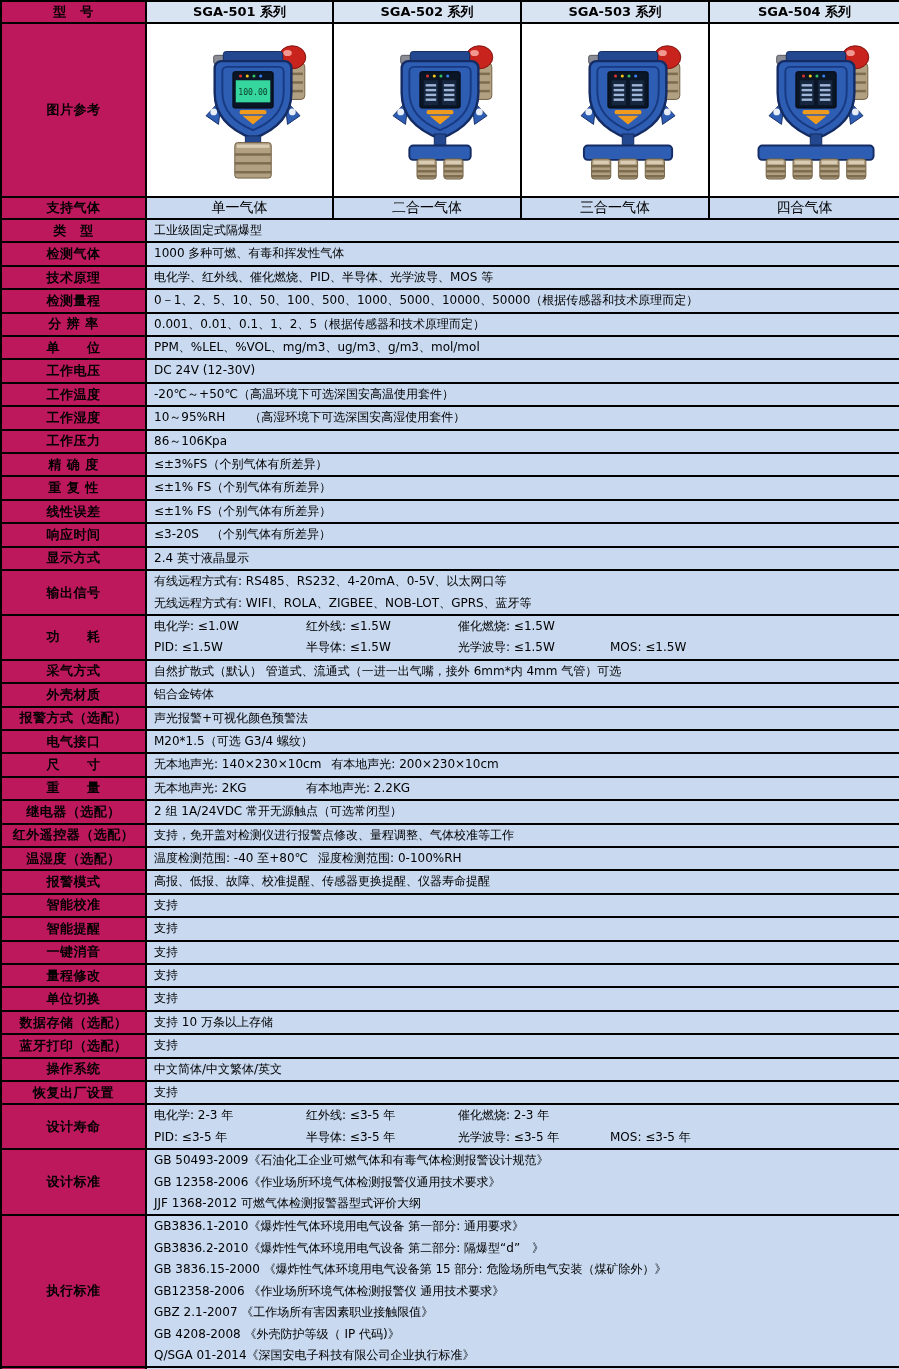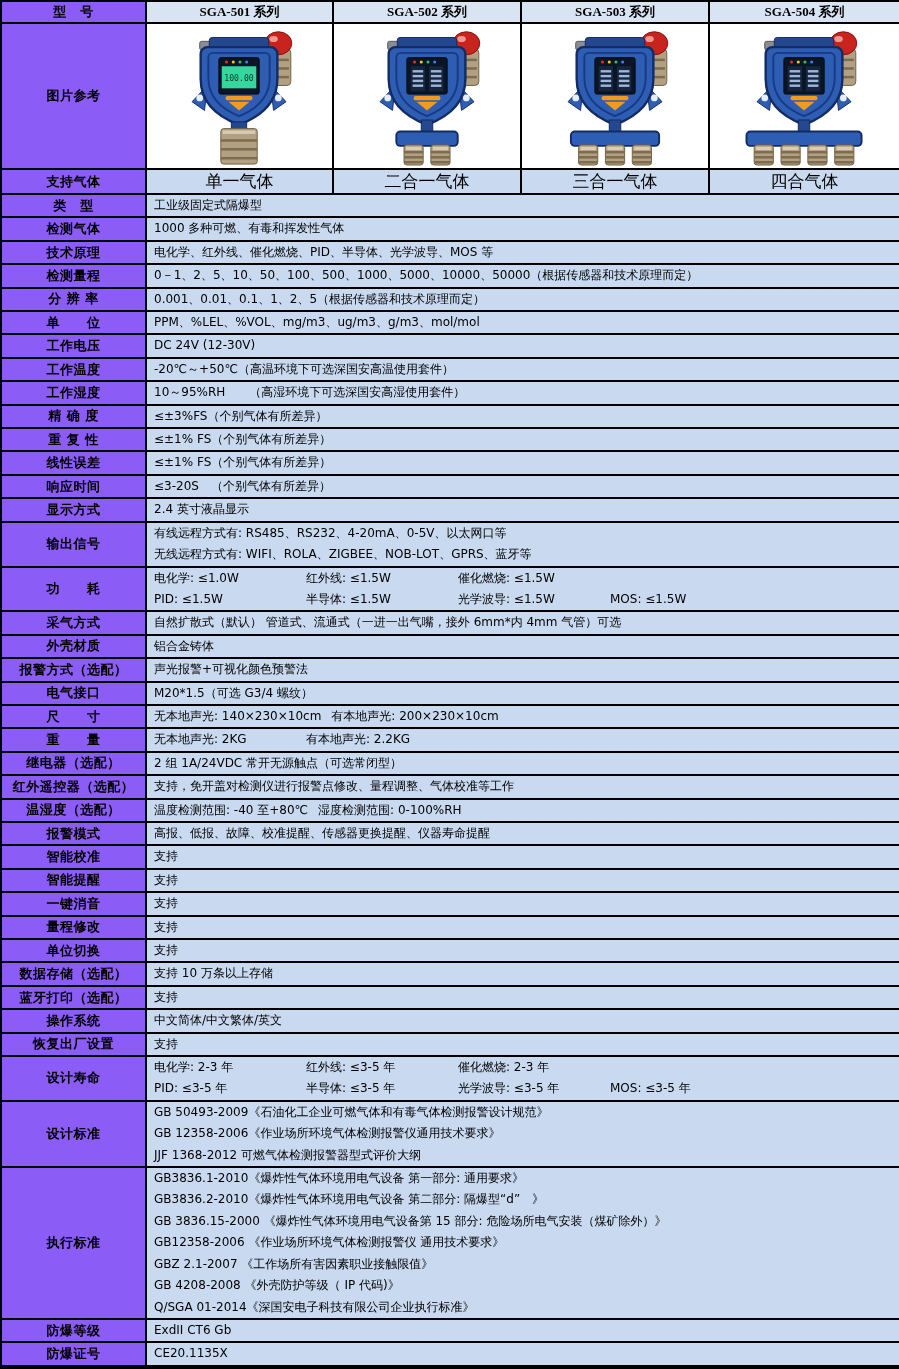--- a/index.html
+++ b/index.html
@@ -4,26 +4,26 @@
 <style>
   html,body{margin:0;padding:0;background:#fff;}
   .page{
     width:899px;height:1369px;box-sizing:border-box;background:#000;
     font-family:"DejaVu Sans","Liberation Sans",sans-serif;color:#000;
     overflow:hidden;
   }
   table{border-collapse:collapse;table-layout:fixed;width:899px;}
   td{border:2px solid #000;box-sizing:border-box;overflow:hidden;vertical-align:middle;padding:0;}
   td.lbl{
-    background:#8b5cf6;font-weight:bold;text-align:center;
+    background:#be185d;font-weight:bold;text-align:center;
     font-size:13px;letter-spacing:0.5px;padding:0 2px;
   }
-  td.mdl{background:#d9e4f3;font-weight:bold;text-align:center;font-size:13px;font-family:Liberation Serif, serif;}
-  td.img{background:#ffffff;padding:2px;}
-  td.gas{background:#c8d9f0;text-align:center;font-size:17px;}
+  td.mdl{background:#d9e4f3;font-weight:bold;text-align:center;font-size:13px;}
+  td.img{background:#ffffff;padding:16px;}
+  td.gas{background:#c8d9f0;text-align:center;font-size:14px;}
   td.val{background:#c8d9f0;font-size:12px;padding:0 7px;}
   .line{line-height:21.4px;white-space:nowrap;text-decoration:underline;}
   .seg{display:inline-block;min-width:152px;padding-right:10px;box-sizing:border-box;}
   .img svg{display:block;margin:0 auto;}
 </style>
 </head>
 <body>
 
 <div class="page">
   <table>
@@ -345,20 +345,26 @@
             <div class="line"><span class="seg">-20℃～+50℃（高温环境下可选深国安高温使用套件）</span></div>
           </td>
   </tr>
         <tr style="height: 21.4px;">
     <td class="lbl">工作湿度</td>
     <td class="val" colspan="4">
             <div class="line"><span class="seg">10～95%RH　　（高湿环境下可选深国安高湿使用套件）</span></div>
           </td>
   </tr>
         <tr style="height: 21.4px;">
+    <td class="lbl">工作压力</td>
+    <td class="val" colspan="4">
+            <div class="line"><span class="seg">86～106Kpa</span></div>
+          </td>
+  </tr>
+        <tr style="height: 21.4px;">
     <td class="lbl">精 确 度</td>
     <td class="val" colspan="4">
             <div class="line"><span class="seg">≤±3%FS（个别气体有所差异）</span></div>
           </td>
   </tr>
         <tr style="height: 21.4px;">
     <td class="lbl">重 复 性</td>
     <td class="val" colspan="4">
             <div class="line"><span class="seg">≤±1% FS（个别气体有所差异）</span></div>
           </td>

